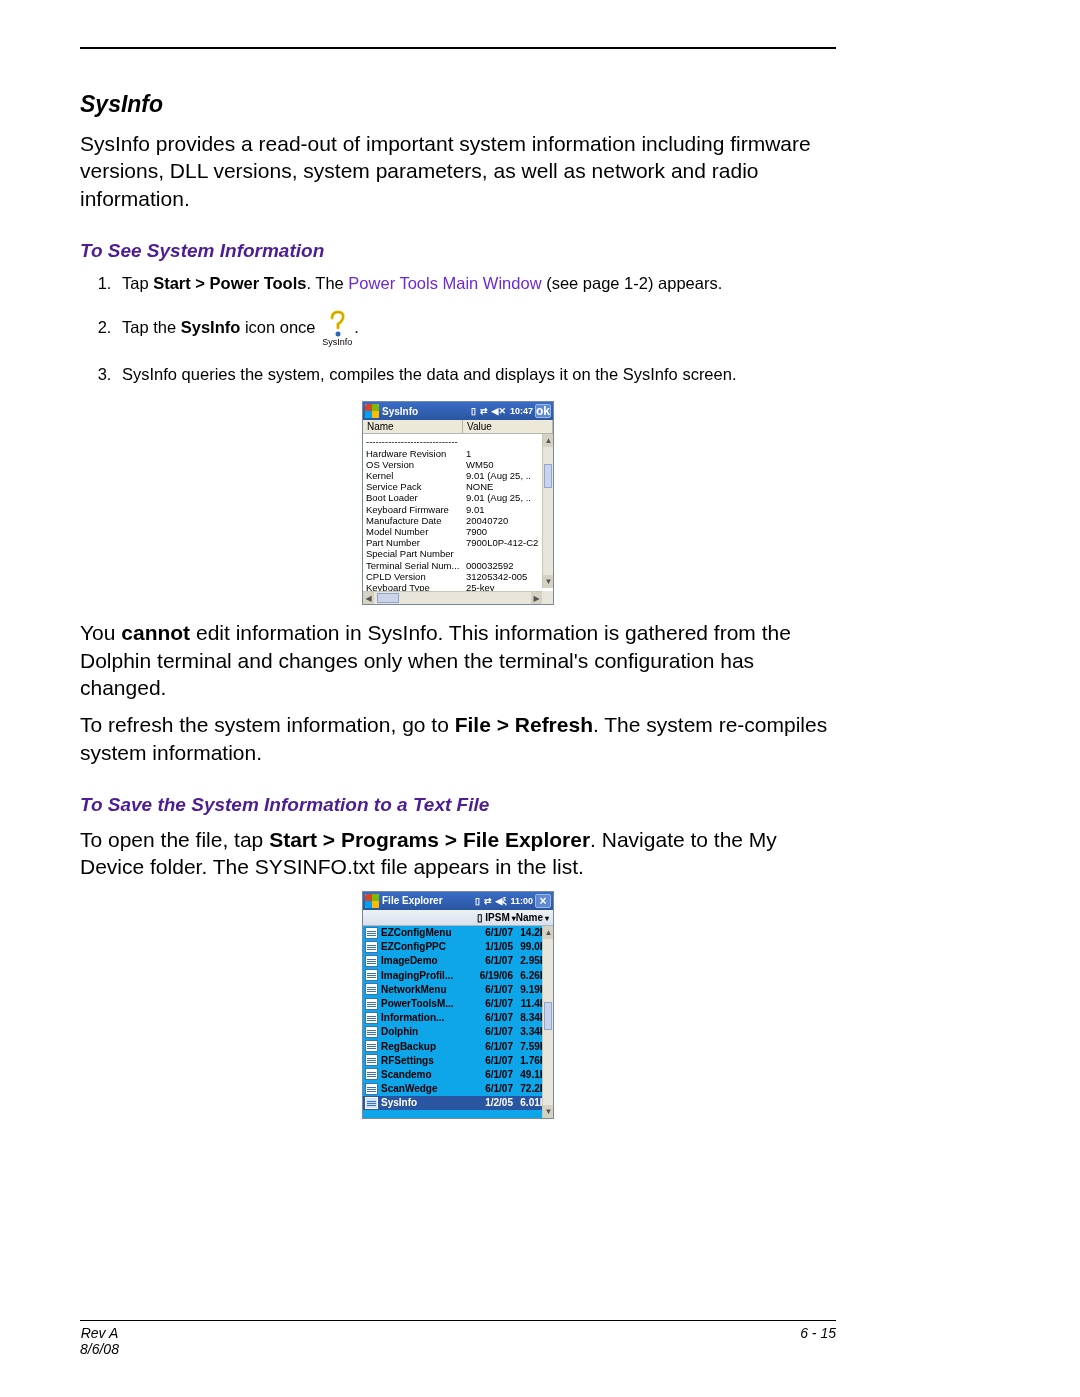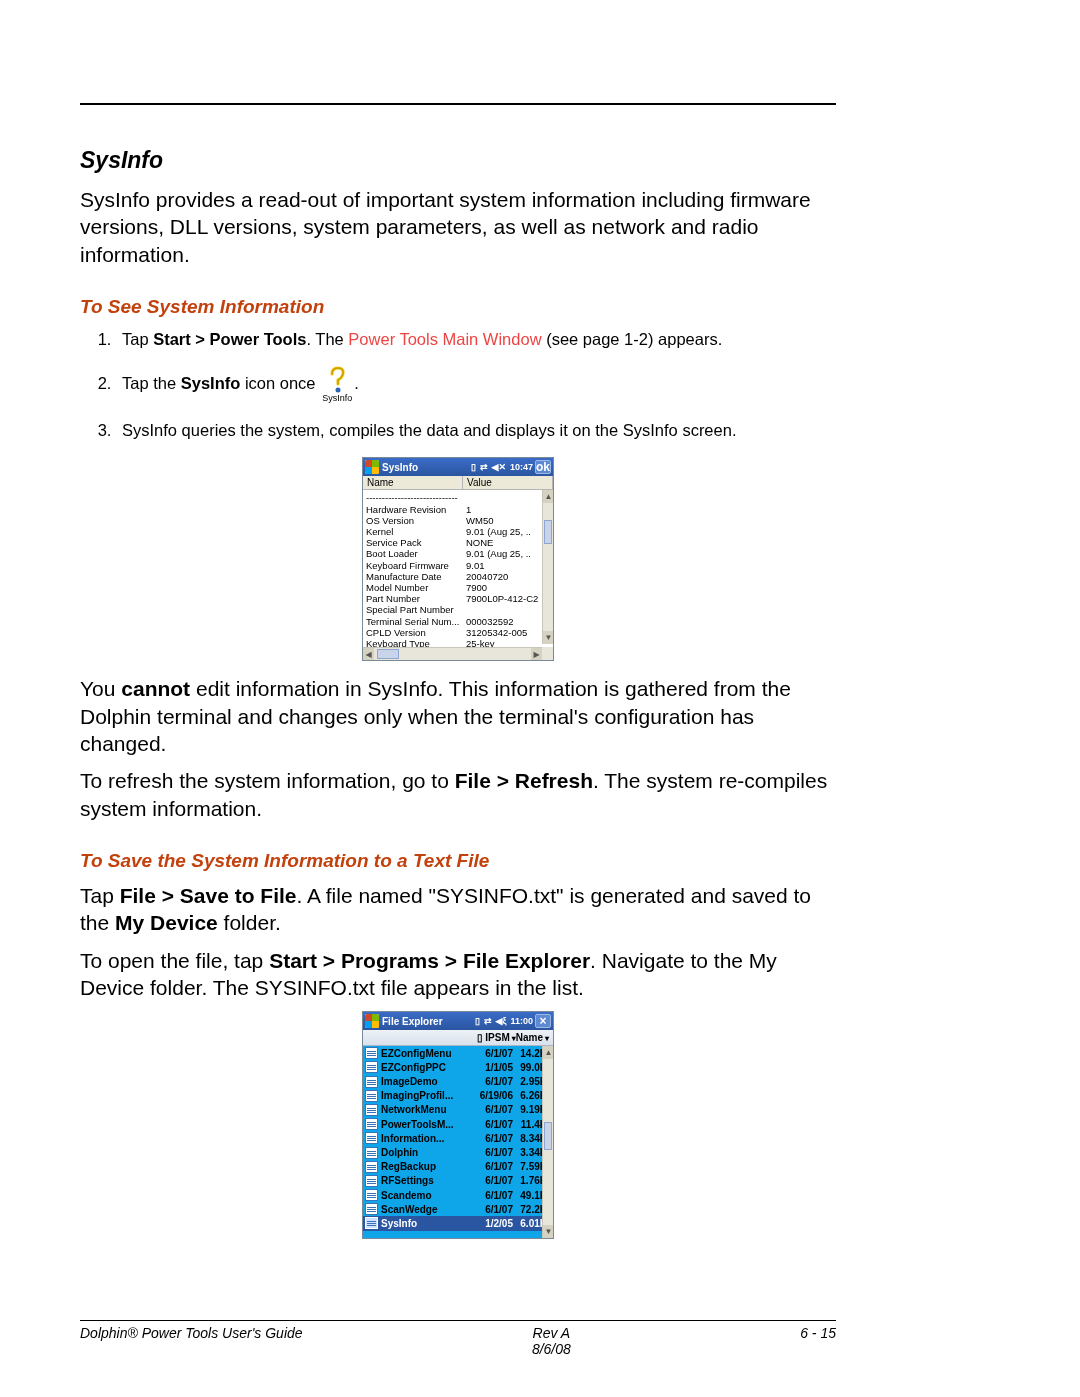--- a/index.html
+++ b/index.html
@@ -5,45 +5,45 @@
   * { box-sizing: border-box; }
   body {
     margin: 0;
     padding: 0;
     font-family: Arial, Helvetica, sans-serif;
     background: #fff;
     width: 1080px;
   }
   .page {
     width: 916px;
-    padding: 103px 80px 40px 80px;
+    padding: 47px 80px 40px 80px;
     position: relative;
     min-height: 1397px;
   }
   .top-rule {
     border-top: 2.5px solid #000;
     margin-bottom: 42px;
   }
   h1.sec-title {
     font-style: italic;
     font-weight: bold;
     font-size: 23px;
     margin: 0 0 12px 0;
   }
   h2.sub-title {
     font-style: italic;
     font-weight: bold;
     font-size: 19px;
-    color: #c2410c;
+    color: #4c1d95;
     margin: 28px 0 10px 0;
   }
   p { font-size: 21px; margin: 6px 0 10px 0; line-height: 1.3; }
   ol { font-size: 16.5px; padding-left: 36px; margin: 6px 0; }
   ol li { margin-bottom: 16px; padding-left: 6px; line-height: 1.35; }
-  .link { color: #ef4444; }
+  .link { color: #6d28d9; }
   .bold { font-weight: bold; }
 
   
   .sysinfo-icon-wrap {
     display: inline-block;
     vertical-align: middle;
     text-align: center;
     margin: 0 2px;
   }
   .sysinfo-q {
@@ -317,23 +317,20 @@
 
   <p>
     <span>You </span><span class="bold">cannot</span><span> edit information in SysInfo. This information is gathered from the Dolphin terminal and changes only when the terminal's configuration has changed.</span>
   </p>
   <p>
     <span>To refresh the system information, go to </span><span class="bold">File &gt; Refresh</span><span>. The system re-compiles system information.</span>
   </p>
 
   <h2 class="sub-title">To Save the System Information to a Text File</h2>
   <p>
-    <span>Tap </span><span class="bold">File &gt; Save to File</span><span>. A file named "SYSINFO.txt" is generated and saved to the </span><span class="bold">My Device</span><span> folder.</span>
-  </p>
-  <p>
     <span>To open the file, tap </span><span class="bold">Start &gt; Programs &gt; File Explorer</span><span>. Navigate to the My Device folder. The SYSINFO.txt file appears in the list.</span>
   </p>
 
   <div class="device fe-dev">
     <div class="titlebar">
       <div class="start-flag">
           <span></span>
           <span></span>
           <span></span>
           <span></span>
@@ -433,20 +430,19 @@
         </div>
         <div class="vbar">
           <div class="arrow">▲</div>
           <div class="thumb"></div>
           <div class="arrow">▼</div>
         </div>
     </div>
   </div>
 
   <div class="footer">
-    <span>Dolphin® Power Tools User's Guide</span>
     <span class="mid">
       <span>Rev A</span><br>
       <span>8/6/08</span>
     </span>
     <span>6 - 15</span>
   </div>
 </div>
 
 </body></html>

